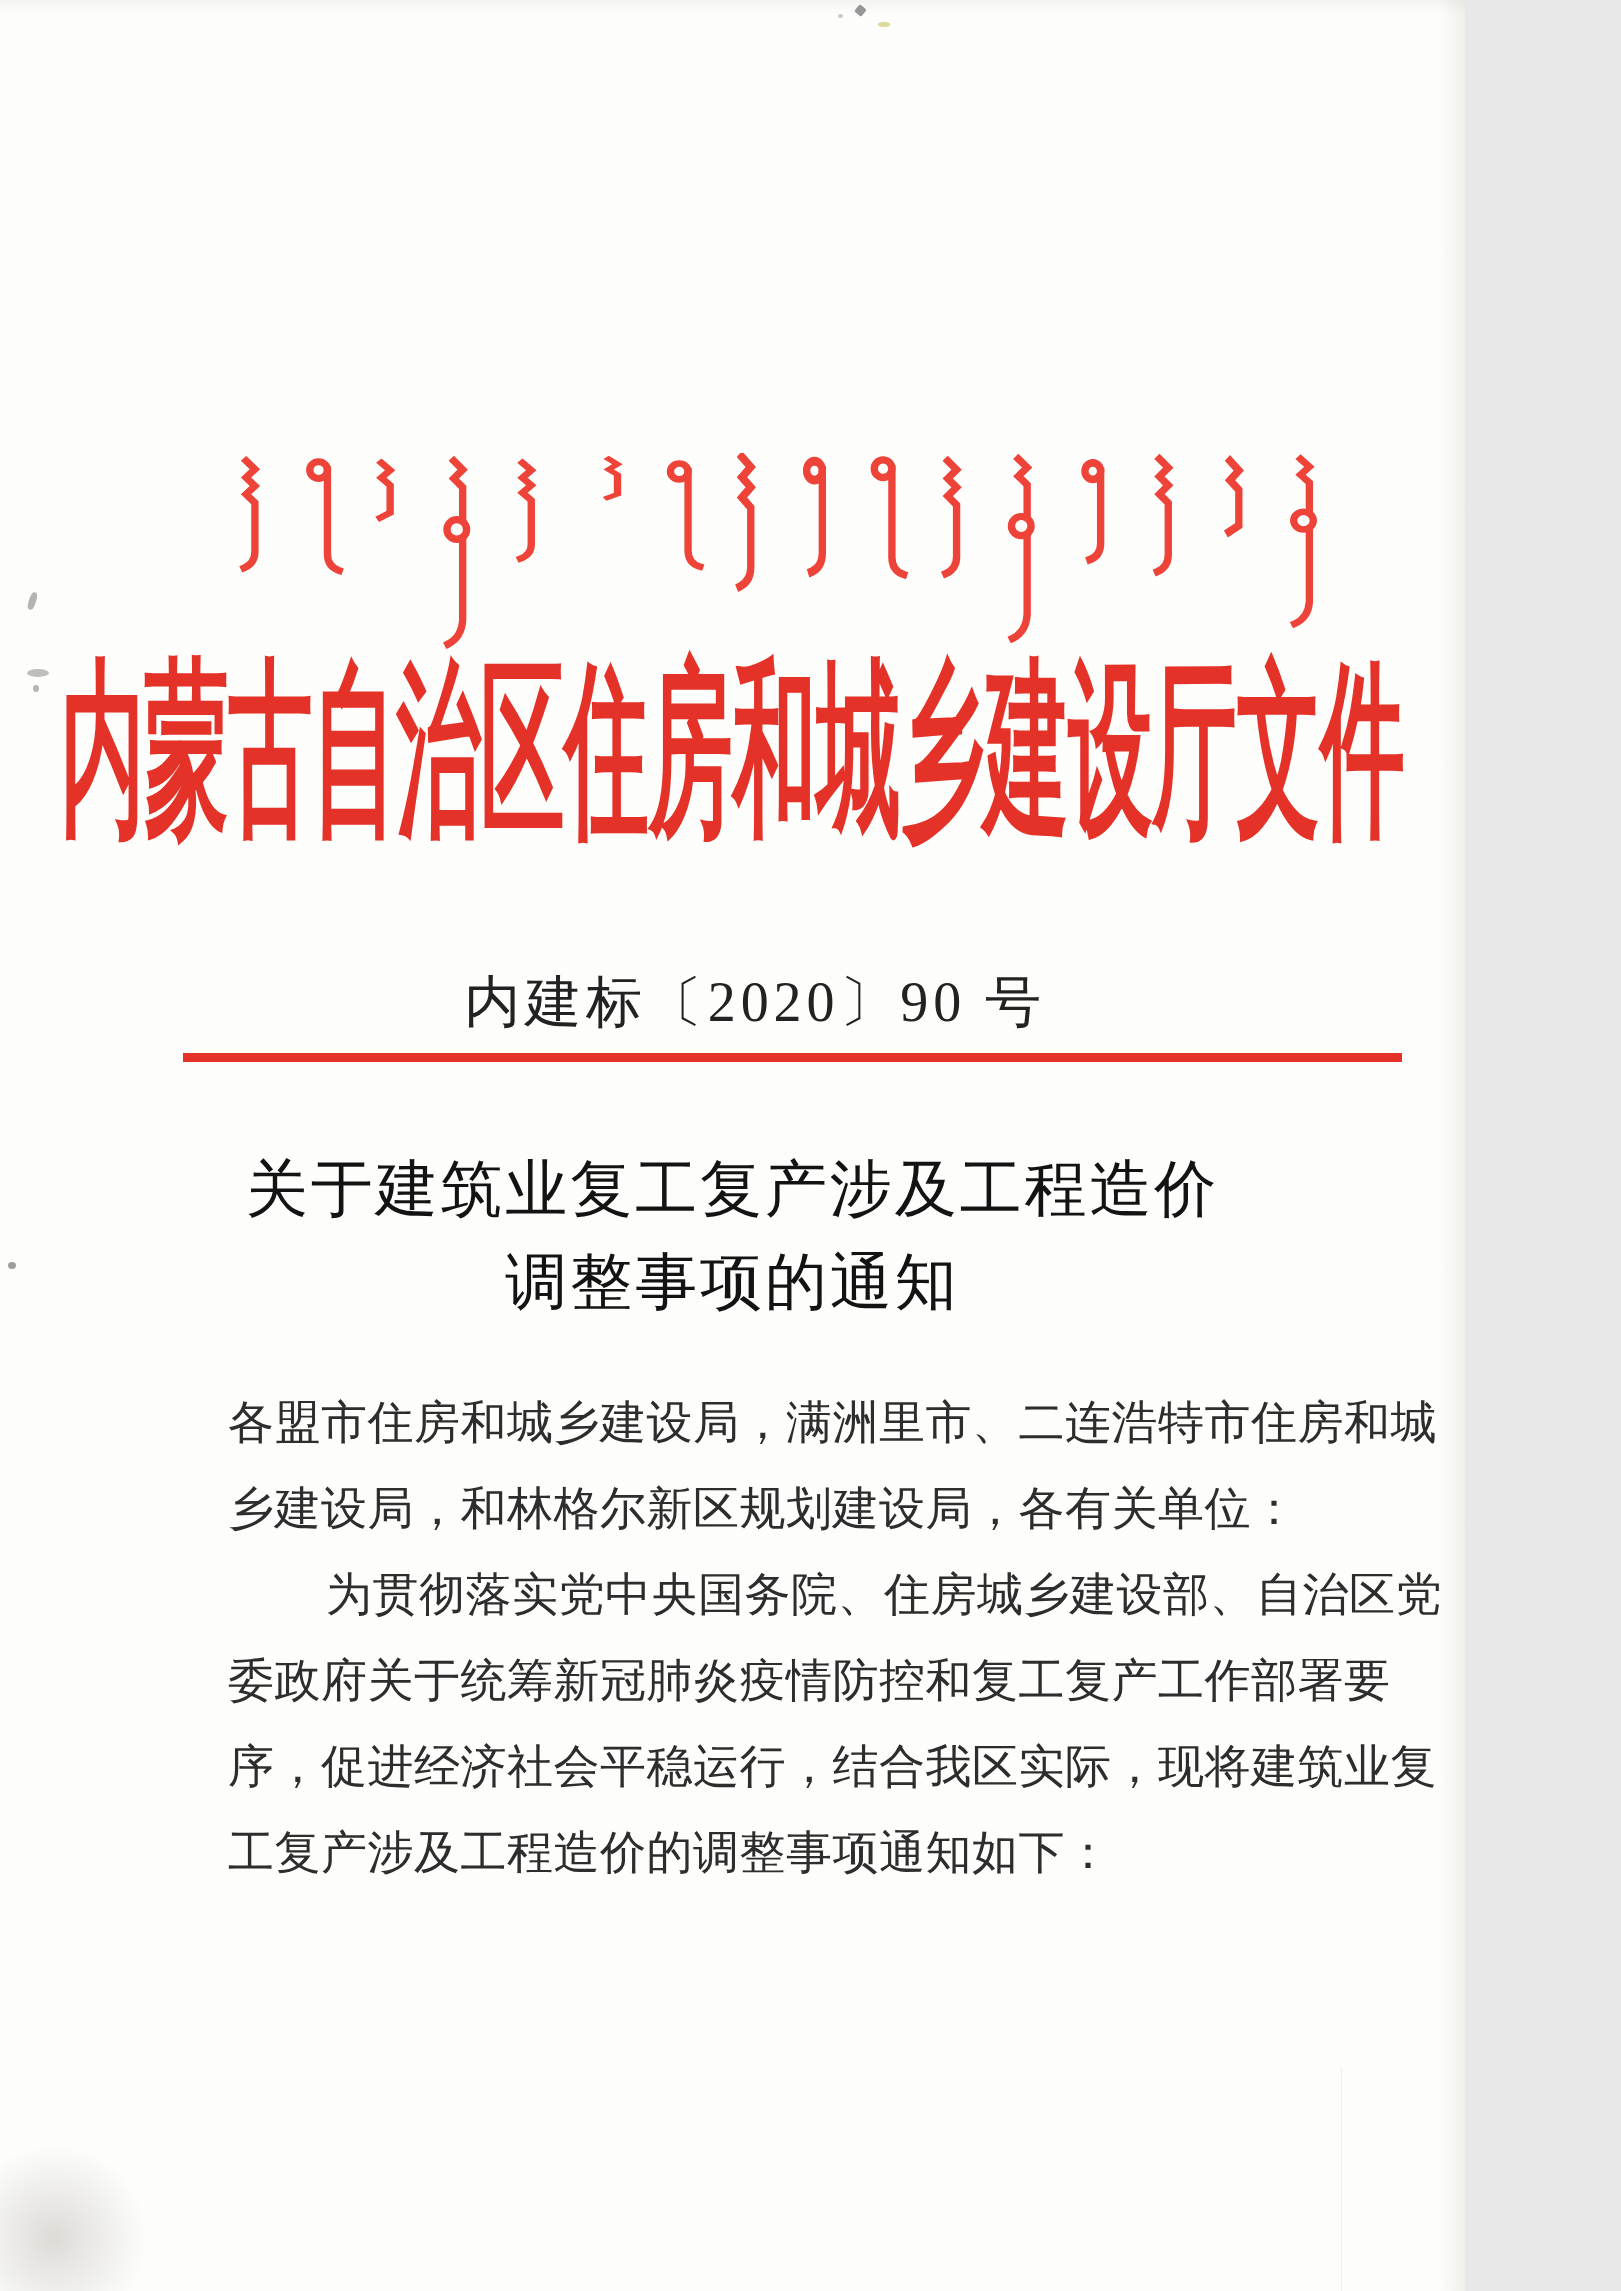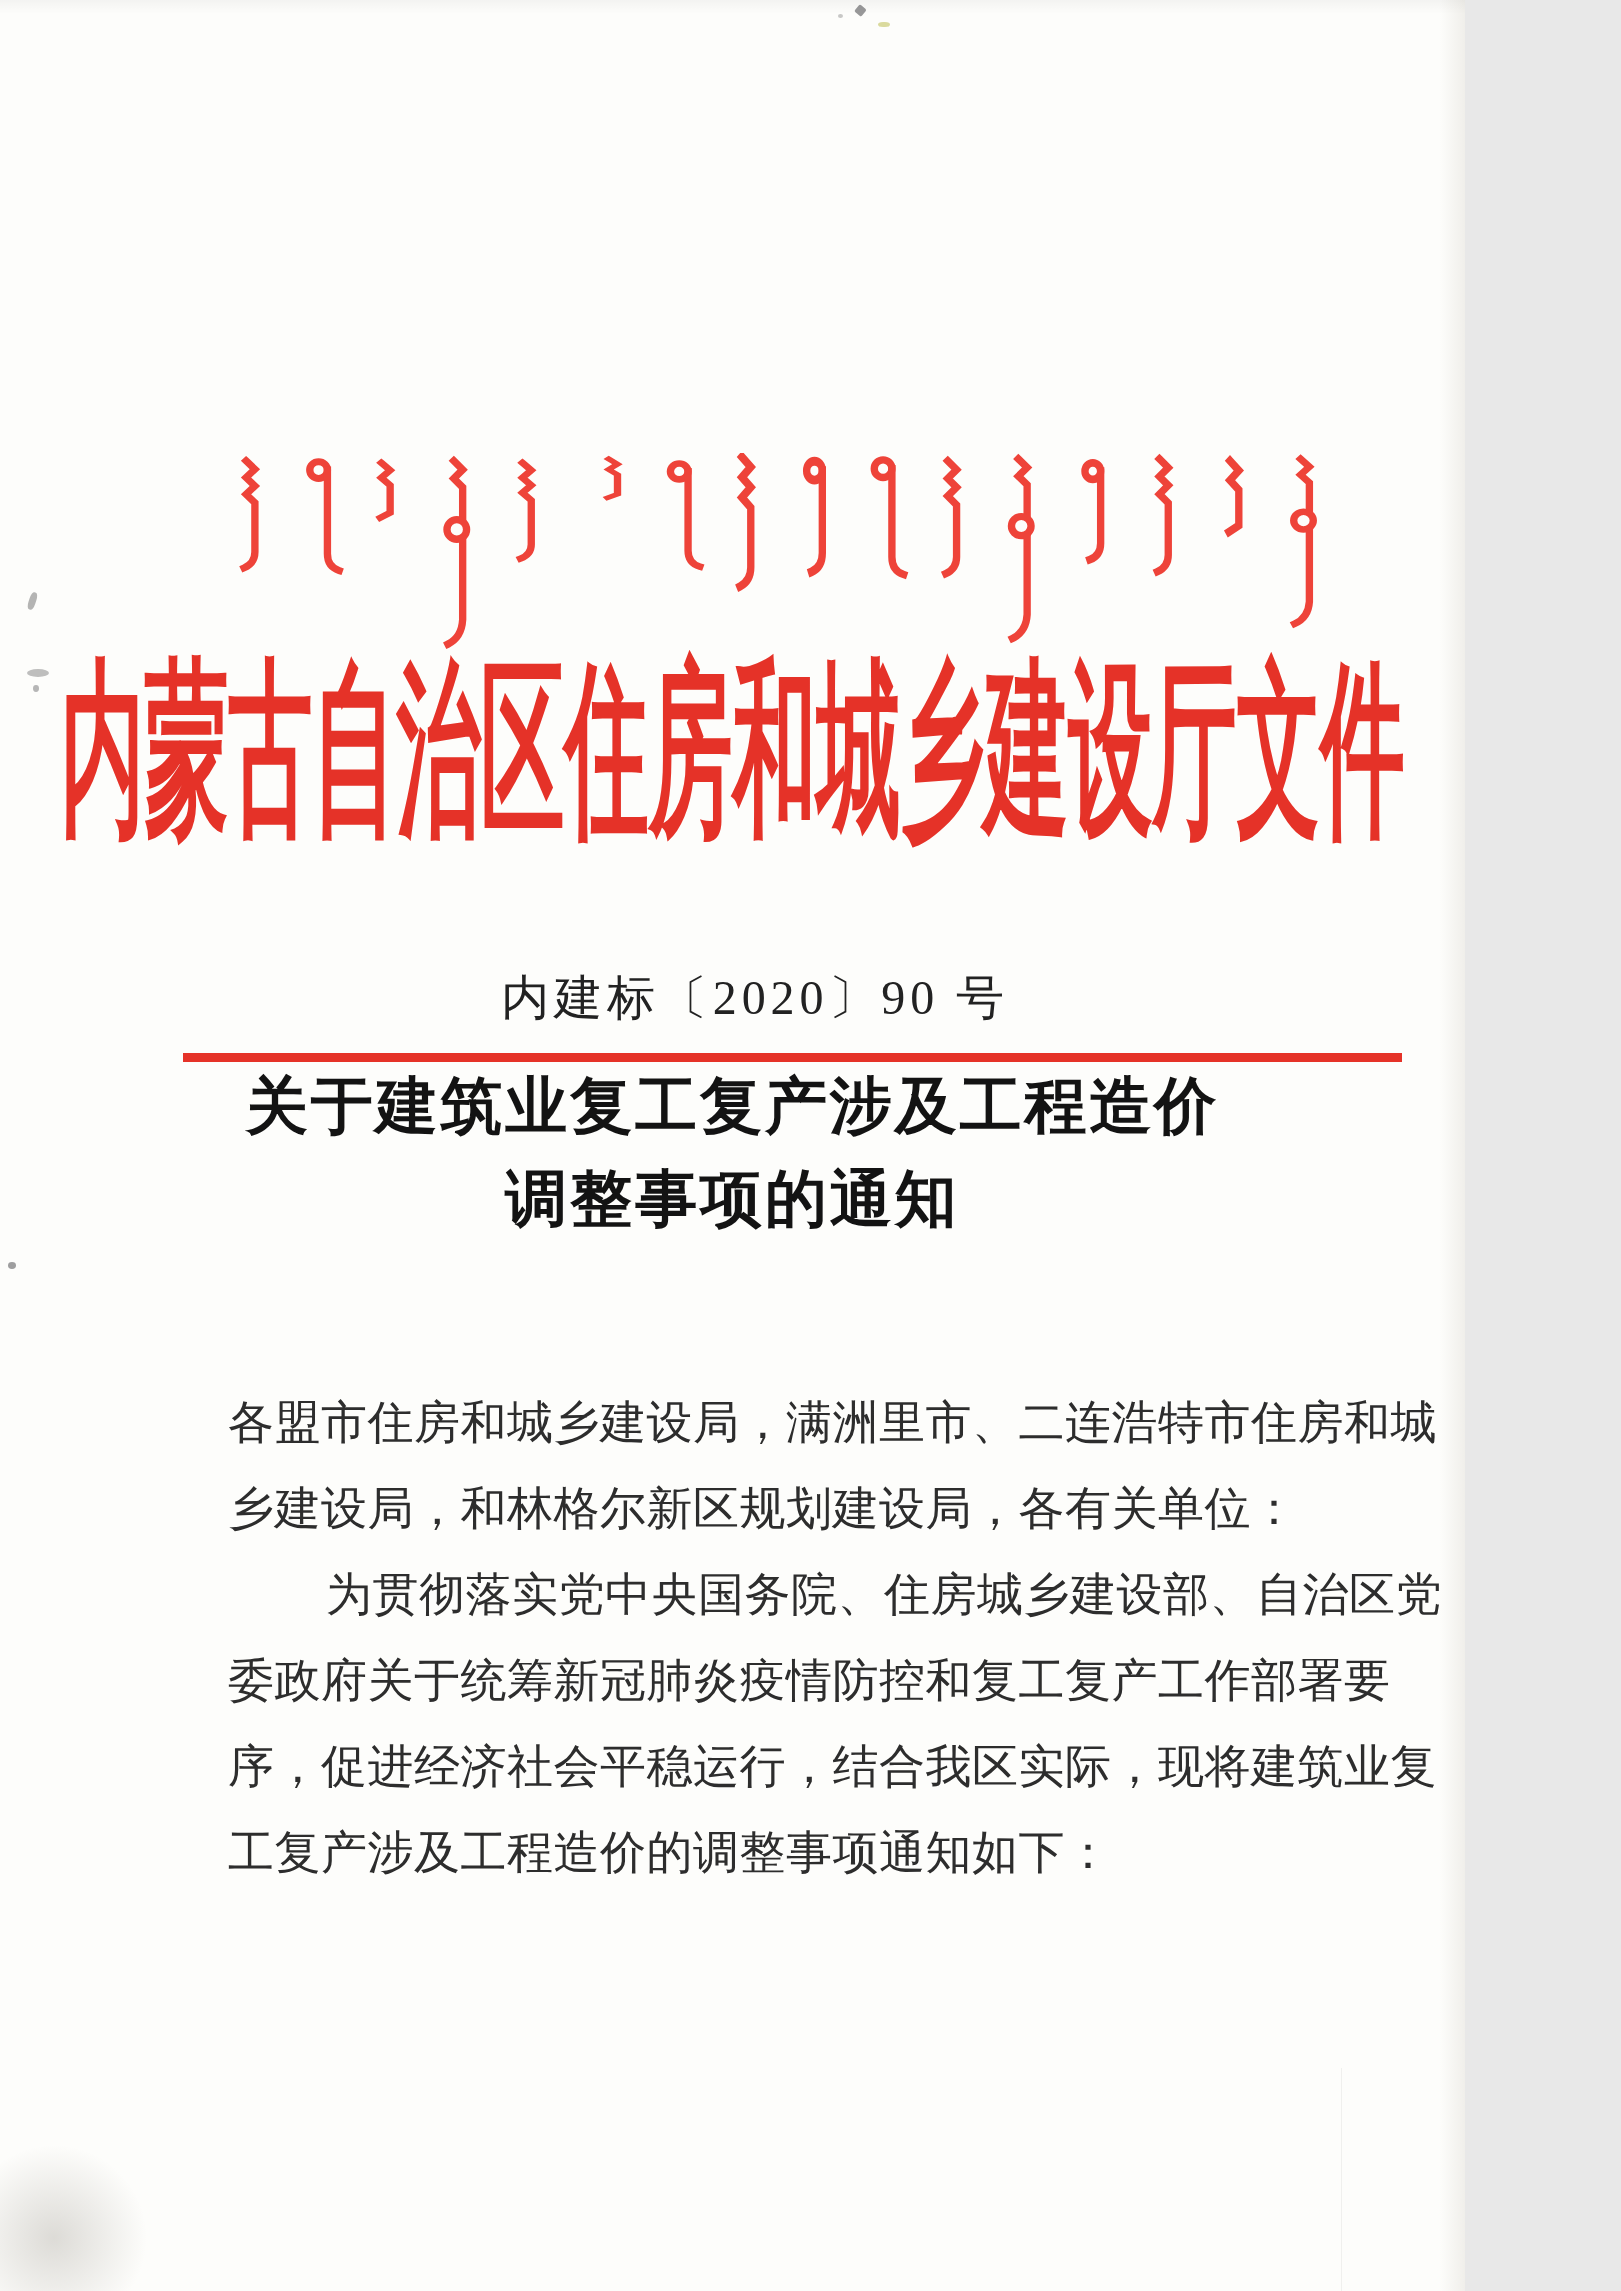--- a/index.html
+++ b/index.html
@@ -66,39 +66,39 @@
     font-weight:bold;
     font-size:84px; line-height:1;
     color:var(--red);
     letter-spacing:0px;
   }
 
   
   .doc-number {
     position:absolute; top:970px; left:0; width:100%;
     text-align:center;
-    font-size:48px; line-height:1.15;
+    font-size:56px; line-height:1.15;
     letter-spacing:4.9px;
     color:#222;
     padding-left:45px;
   }
 
   
   .red-rule {
     position:absolute; left:183px; top:1053px;
     width:1219px; height:8.8px;
     background:var(--red);
   }
 
   
   .doc-title {
-    position:absolute; top:1059px; left:0; width:100%;
+    position:absolute; top:1142px; left:0; width:100%;
     text-align:center;
     font-family:"DejaVu Sans","Liberation Sans",sans-serif;
-    font-weight:700;
+    font-weight:400;
     font-size:62px; line-height:93px;
     letter-spacing:2.9px;
     color:var(--title_ink);
   }
 
   
   .body-text {
     position:absolute; left:228px; top:1380px; width:1215px;
     font-size:46px; line-height:86px;
     letter-spacing:0.5px;

